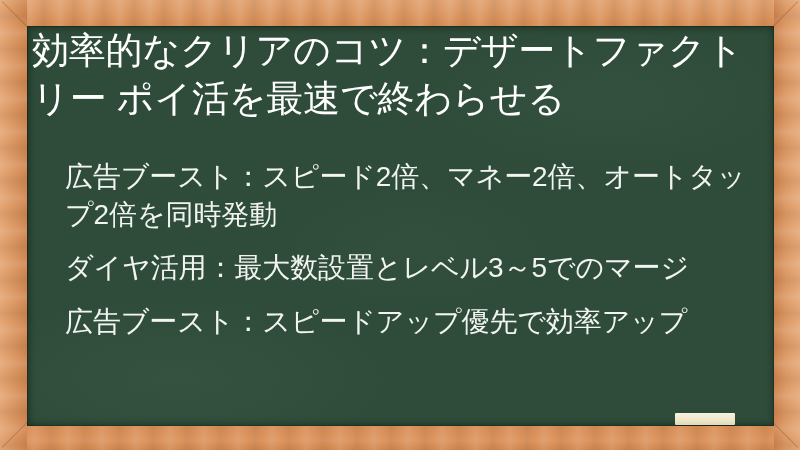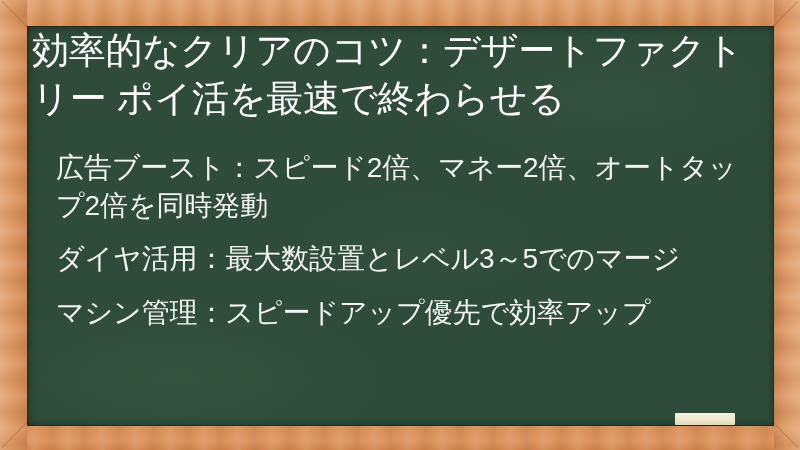--- a/index.html
+++ b/index.html
@@ -137,21 +137,21 @@
     font-weight: 400;
     white-space: pre-line;
   }
 
   
   .bullets {
     position: absolute;
     left: 29px;
     top: 123px;
     width: 692px;
-    margin: 0;
+    margin: 9px;
     padding: 0;
     list-style: none;
   }
   .bullet {
     color: #f2f4f1;
     font-size: 28px;
     line-height: 1.34;
     letter-spacing: -0.1px;
     font-weight: 400;
     margin: 0 0 16px 0;
@@ -196,21 +196,21 @@
   <div class="board">
     <div class="board-dust"></div>
 
     <div class="content">
 
       <div class="title">効率的なクリアのコツ：デザートファクトリー ポイ活を最速で終わらせる</div>
 
       <ul class="bullets">
         <li class="bullet">広告ブースト：スピード2倍、マネー2倍、オートタップ2倍を同時発動</li>
         <li class="bullet">ダイヤ活用：最大数設置とレベル3～5でのマージ</li>
-        <li class="bullet">マシン管理：スピードアップ優先で効率アップ</li>
+        <li class="bullet">広告ブースト：スピードアップ優先で効率アップ</li>
       </ul>
 
     </div>
 
     <div class="chalk"></div>
   </div>
 
 </div>
 
 </body></html>

